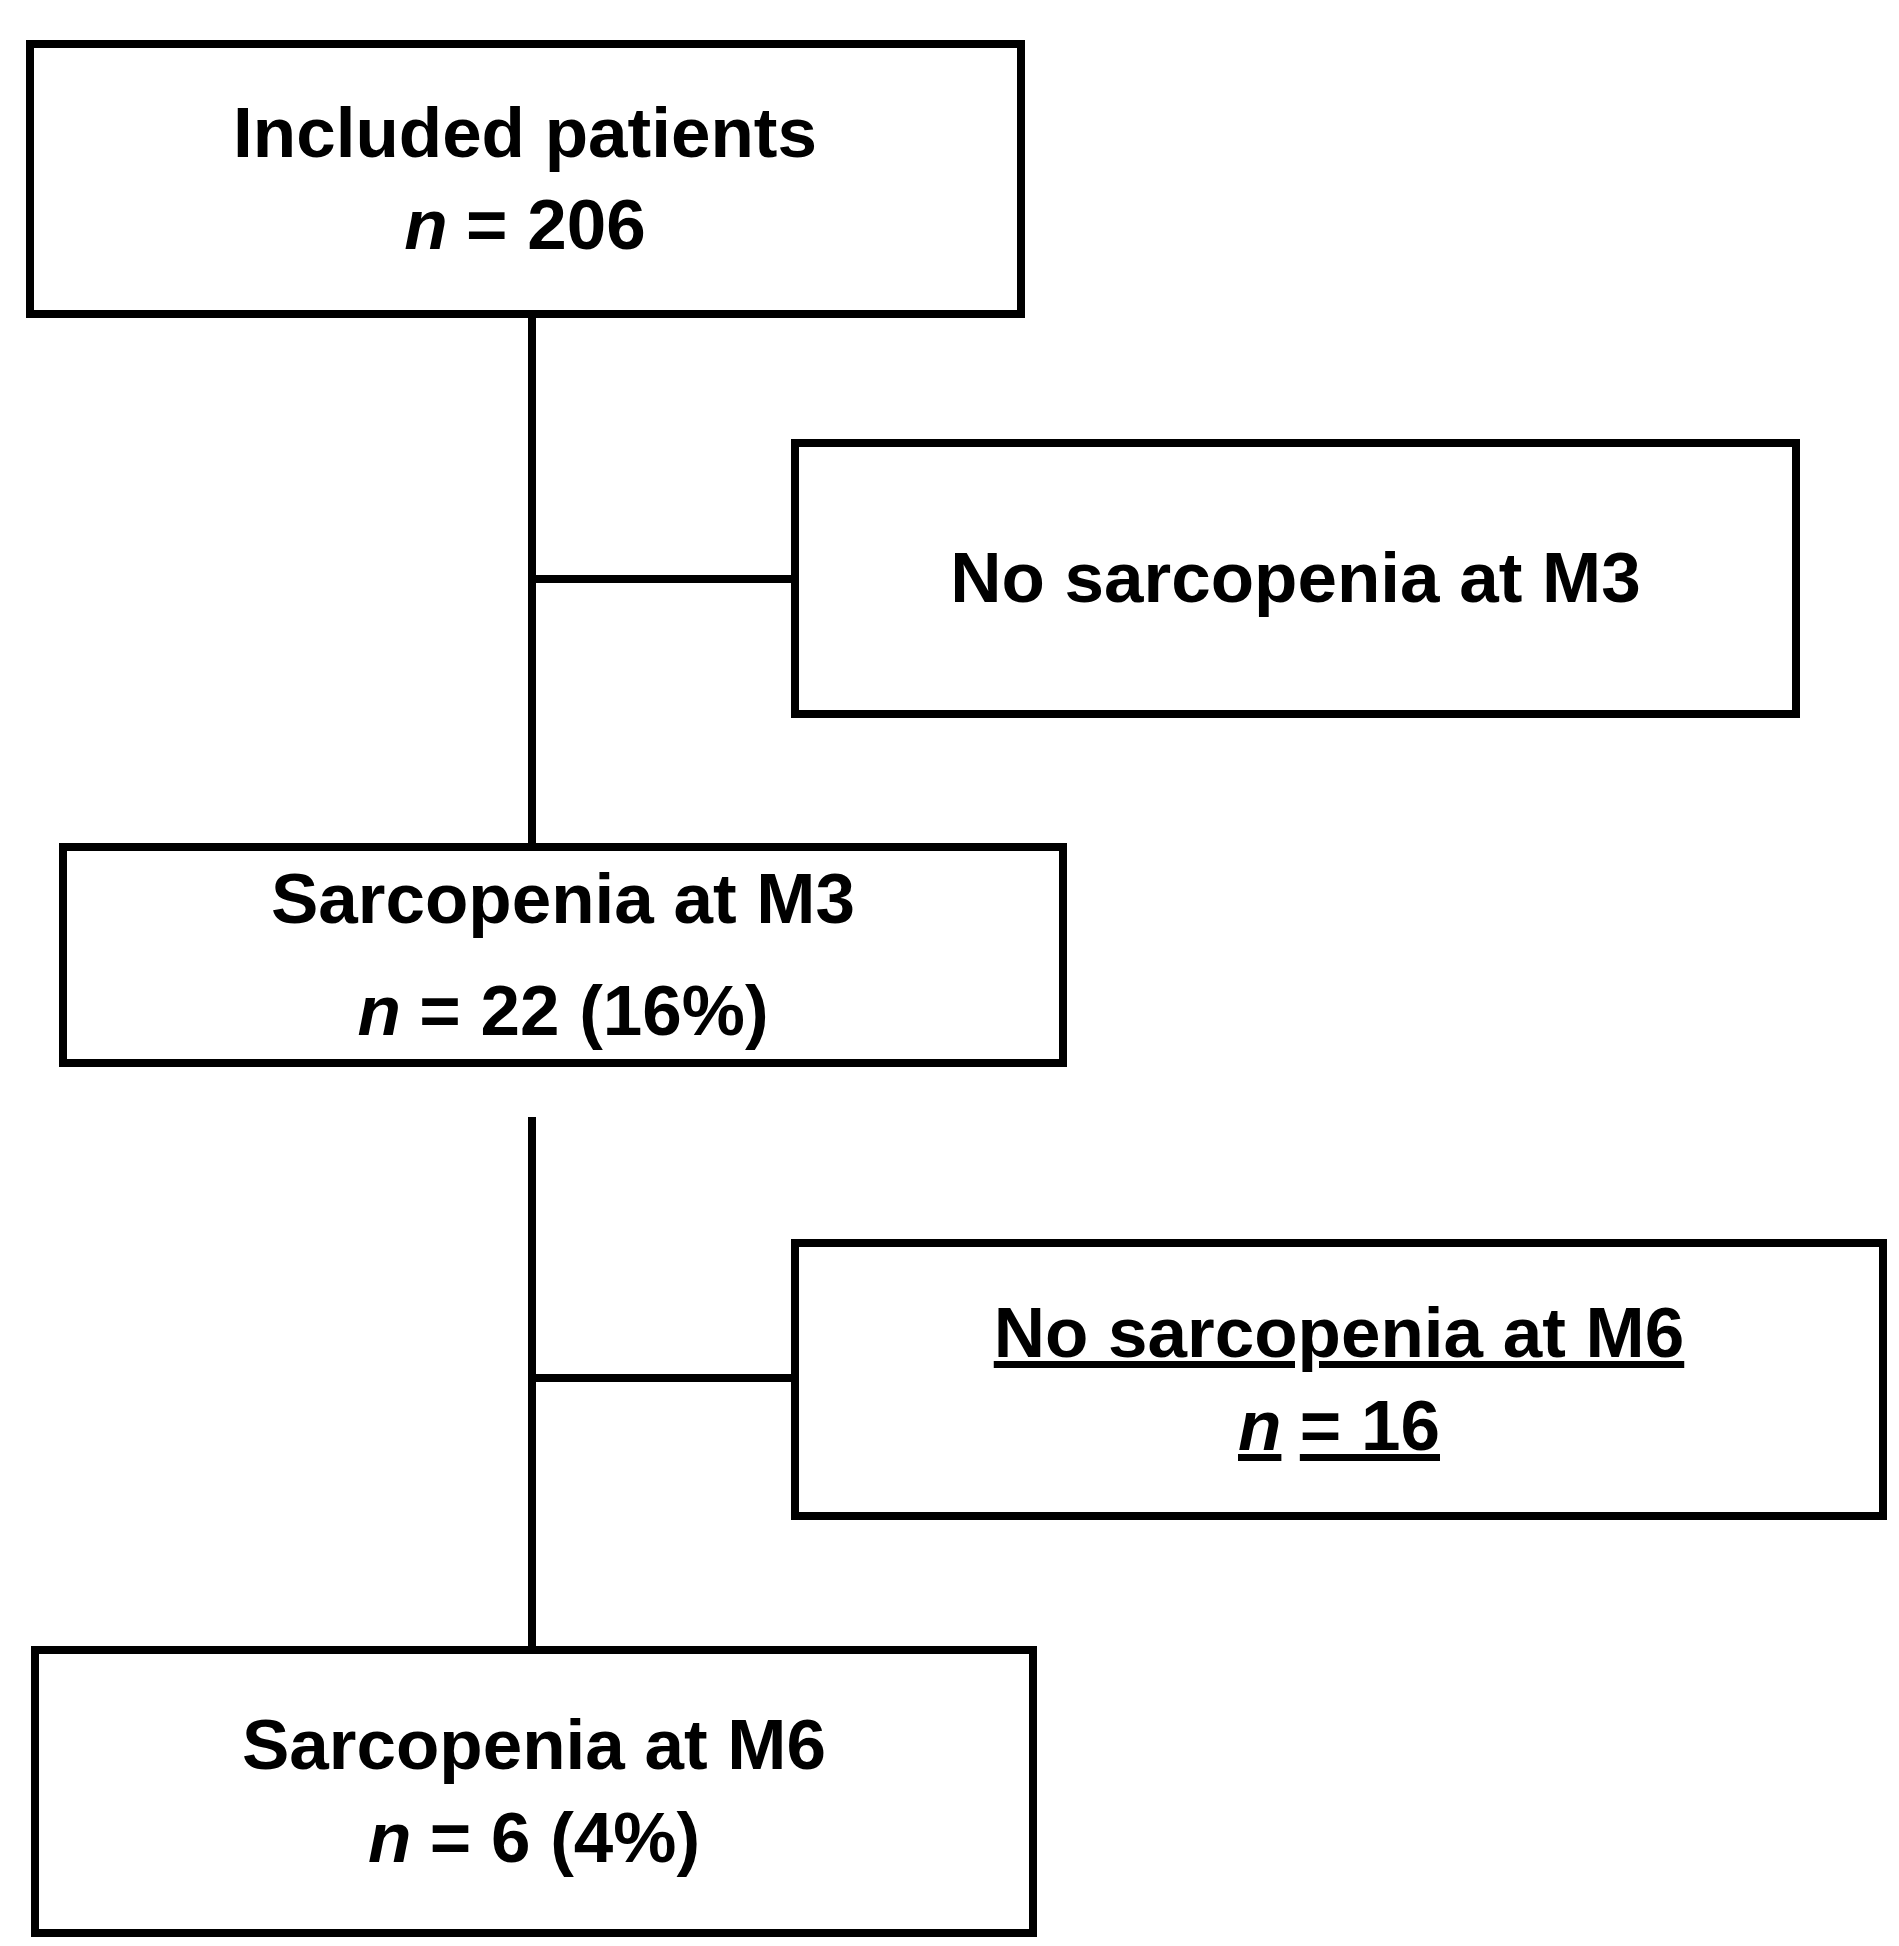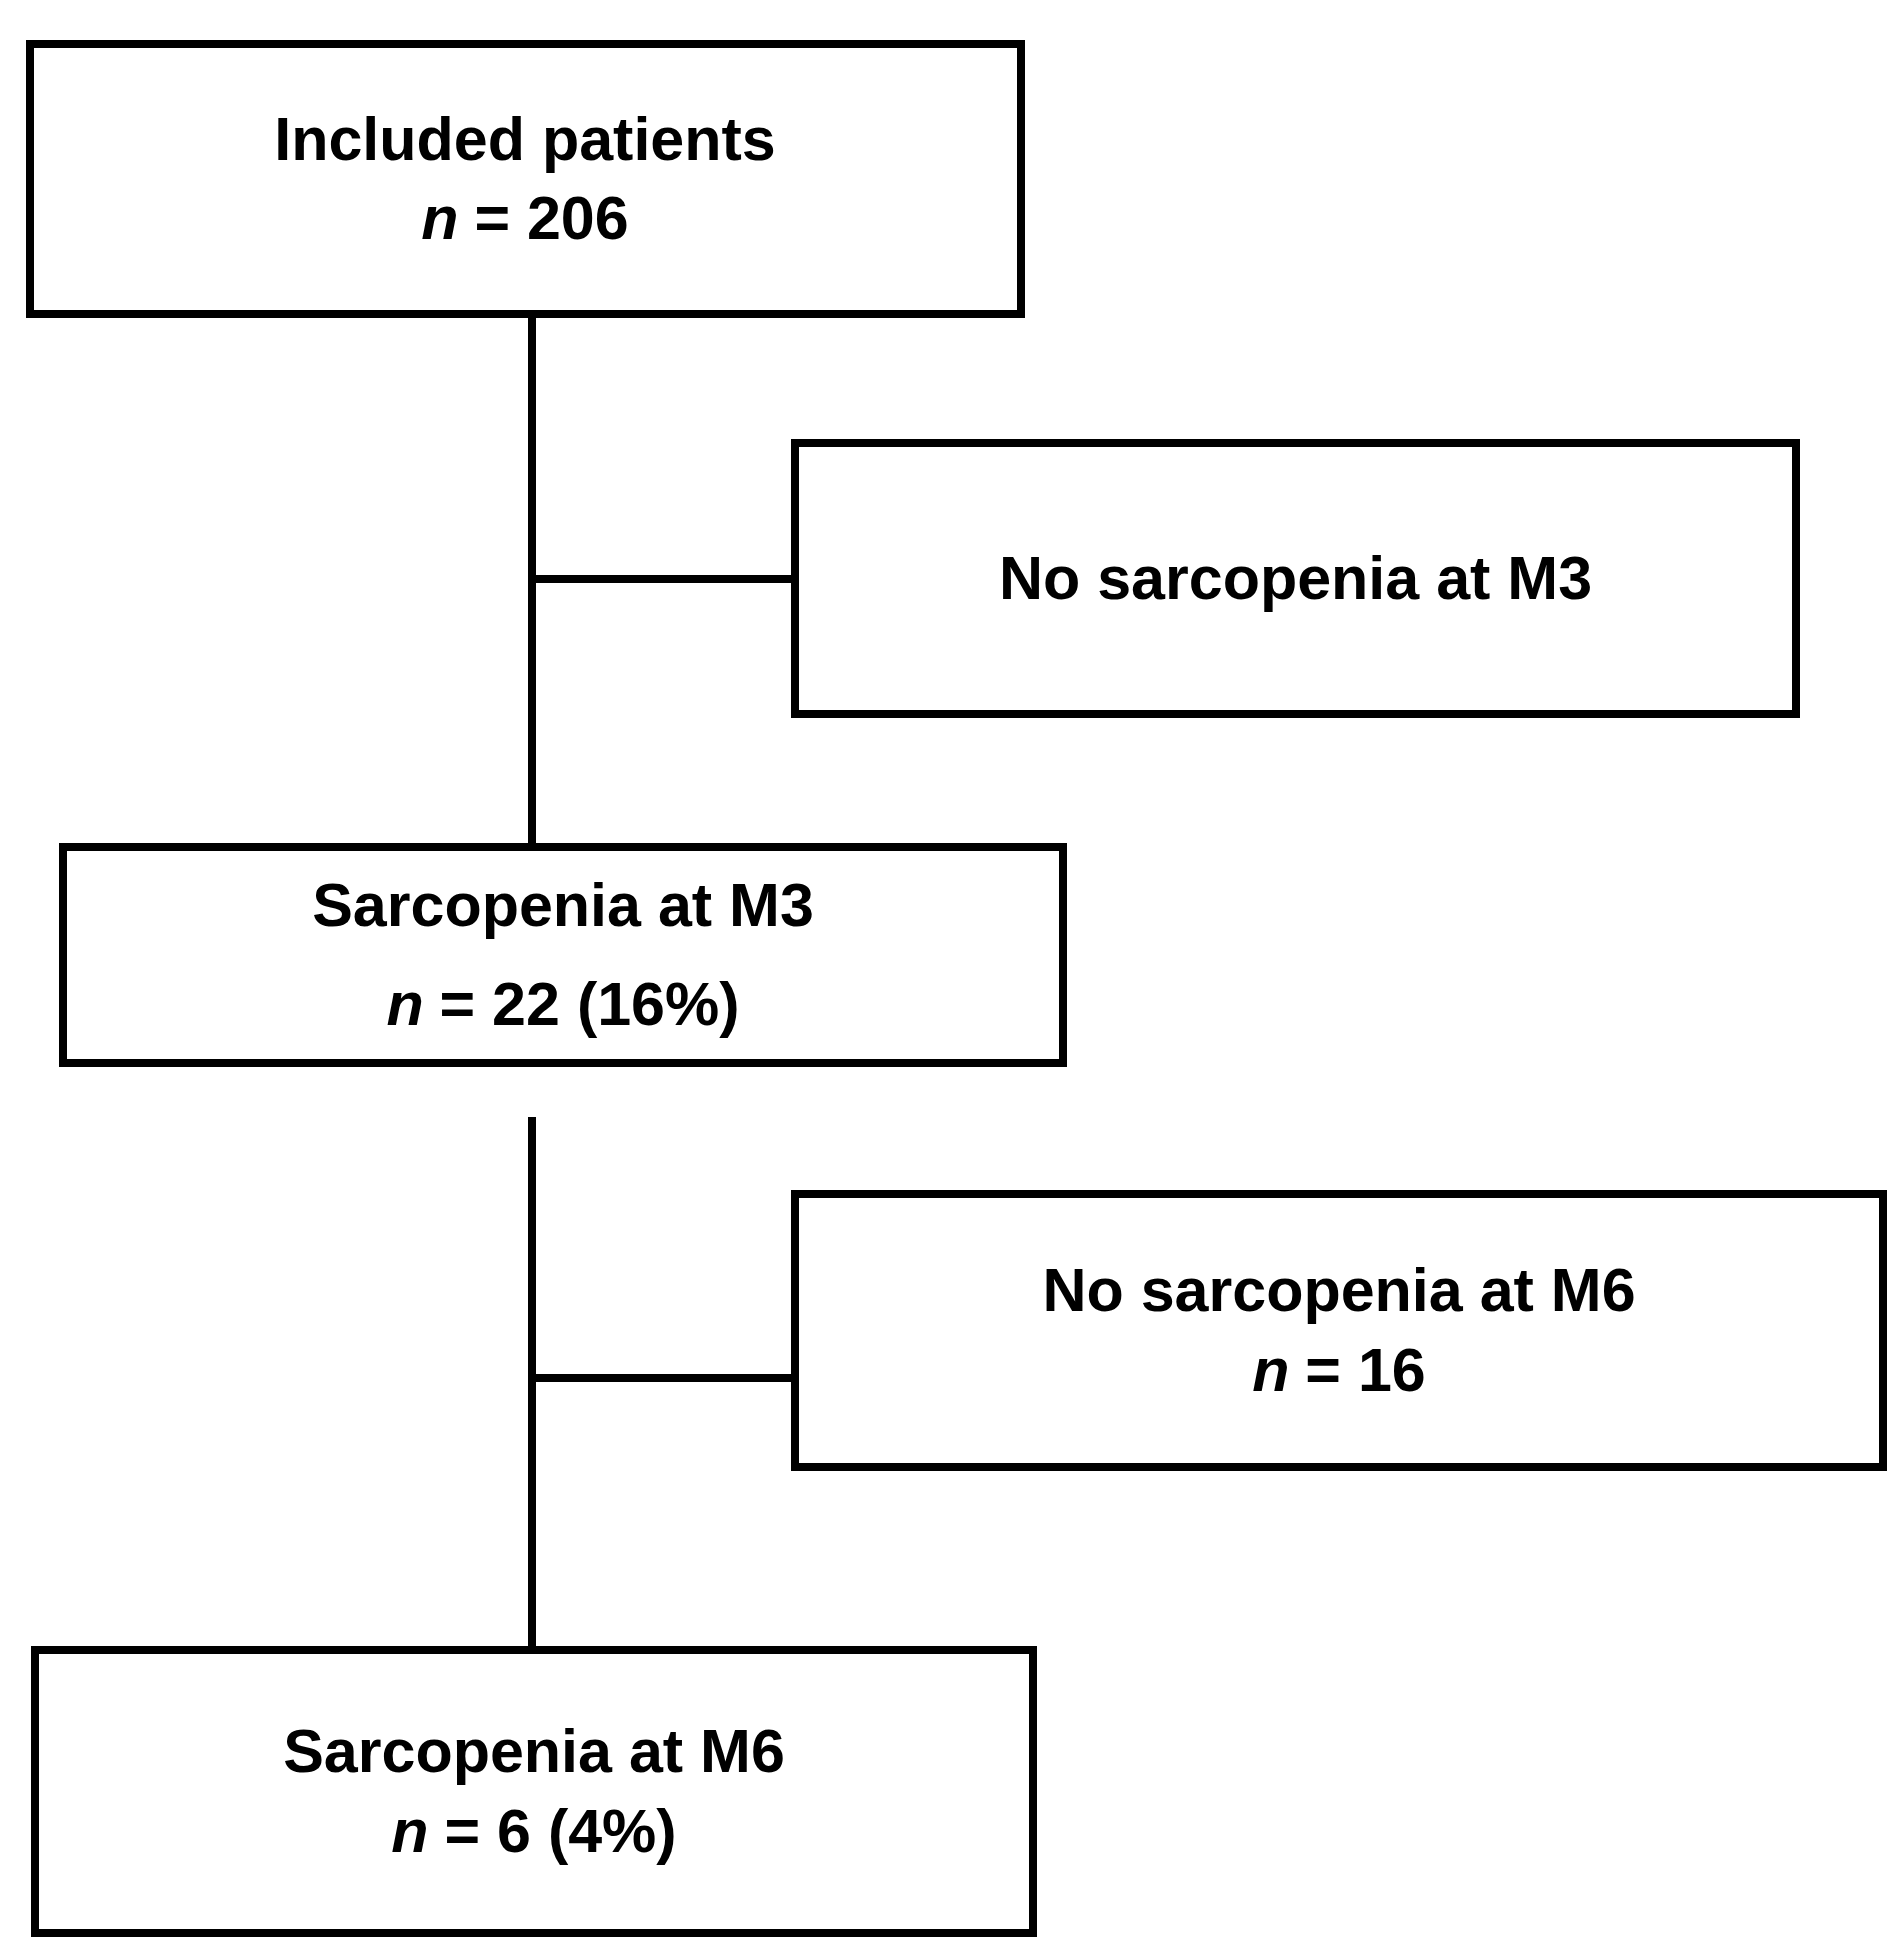--- a/index.html
+++ b/index.html
@@ -19,21 +19,21 @@
     position: absolute;
     box-sizing: border-box;
     border: 8.2px solid #000000;
     background: #ffffff;
     display: flex;
     flex-direction: column;
     align-items: center;
     justify-content: center;
     text-align: center;
     font-weight: 700;
-    font-size: 61px;
+    font-size: 71px;
     line-height: 1.3;
     letter-spacing: 0px;
   }
   .node-label {
     white-space: nowrap;
   }
   .node-n {
     white-space: nowrap;
   }
   .n-symbol {
@@ -43,21 +43,21 @@
     margin-left: 0.26em;
   }
   .connector {
     position: absolute;
     background: #000000;
   }
   
   #node-1 { left: 25.5px;  top: 40px;   width: 999px; height: 278px; }
   #node-2 { left: 791px; top: 439px;  width: 1009px; height: 279px; }
   #node-3 { left: 59px;  top: 843px;  width: 1008px; height: 224px; gap: 19px; }
-  #node-4 { left: 791px; top: 1190px; width: 1096px; height: 281px; }
+  #node-4 { left: 791px; top: 1239px; width: 1096px; height: 281px; text-decoration: underline; }
   #node-5 { left: 31px;  top: 1646px; width: 1006px; height: 291px; }
   
   #spine-1  { left: 528px; top: 316px;  width: 8.2px;   height: 536px; }
   #branch-1 { left: 528px; top: 575px;  width: 268px; height: 8.2px;  }
   #spine-2  { left: 528px; top: 1117px; width: 8.2px;   height: 537px; }
   #branch-2 { left: 528px; top: 1374px; width: 268px; height: 8.2px;  }
 </style>
 </head>
 <body>
 

